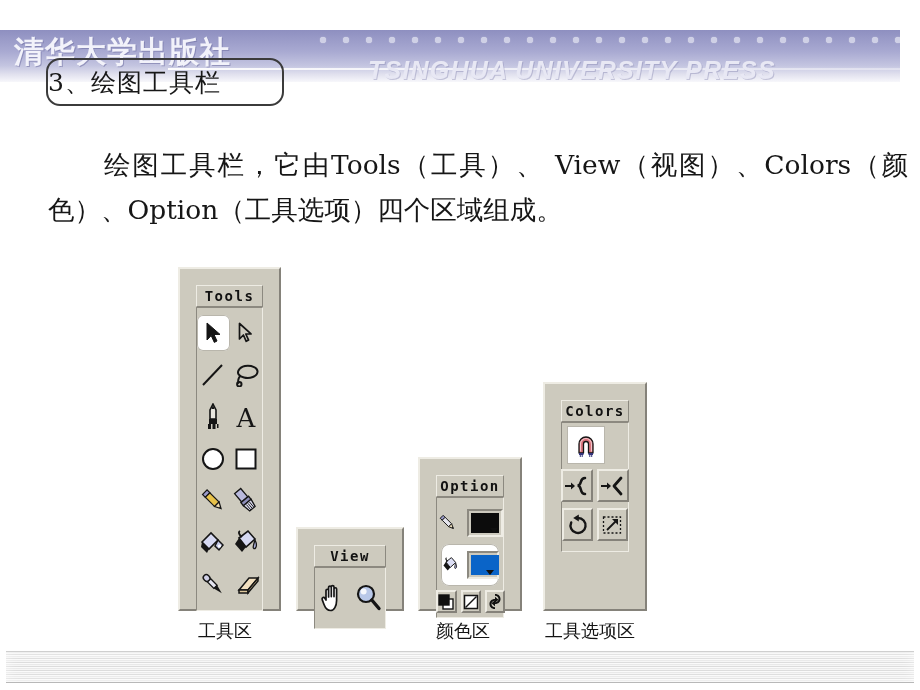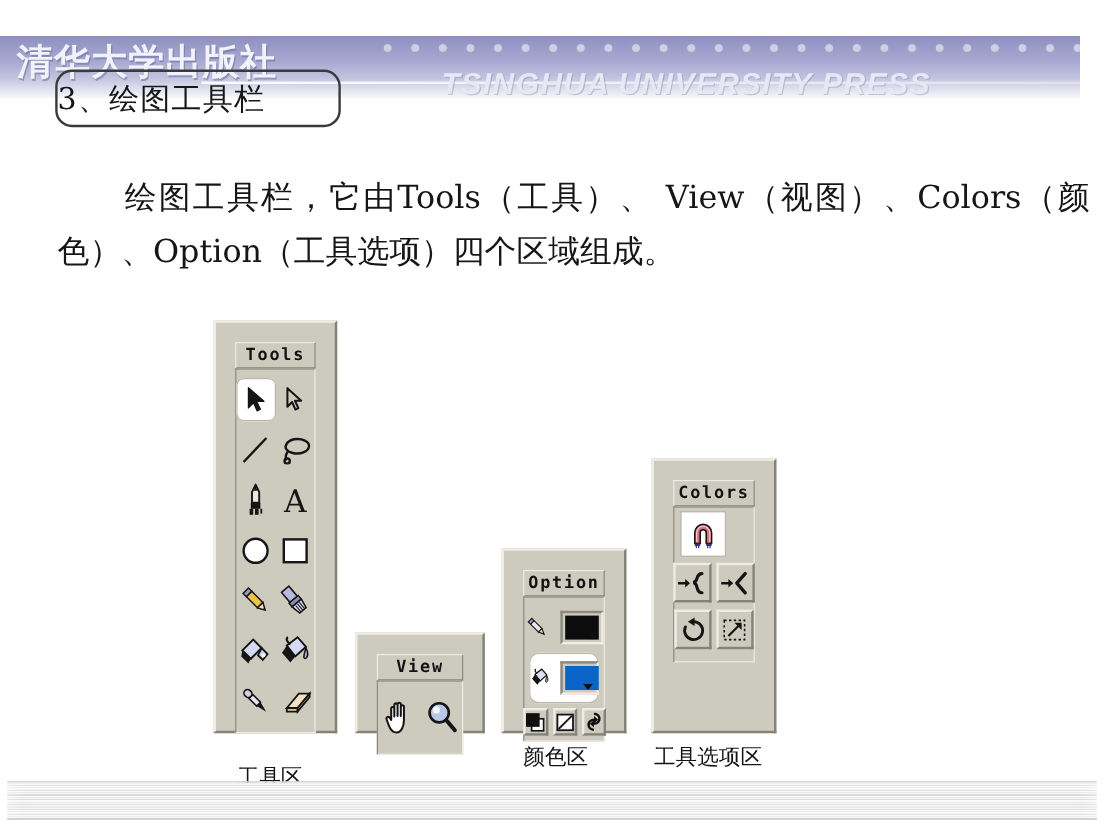--- a/index.html
+++ b/index.html
@@ -234,21 +234,21 @@
   }
 
   
   .caption {
     position: absolute;
     font-family: "DejaVu Serif", serif;
     font-size: 18px;
     color: #141414;
     white-space: nowrap;
   }
-  #cap-tools   { left: 198px; top: 619px; margin-top: 16px; }
+  #cap-tools   { left: 198px; top: 619px; }
   #cap-view    { left: 316px; top: 653px; }
   #cap-colors  { left: 436px; top: 619px; }
   #cap-options { left: 545px; top: 619px; }
 
   
   .footer {
     position: absolute;
     left: 6px; top: 651px;
     width: 908px; height: 30px;
     background: repeating-linear-gradient(

